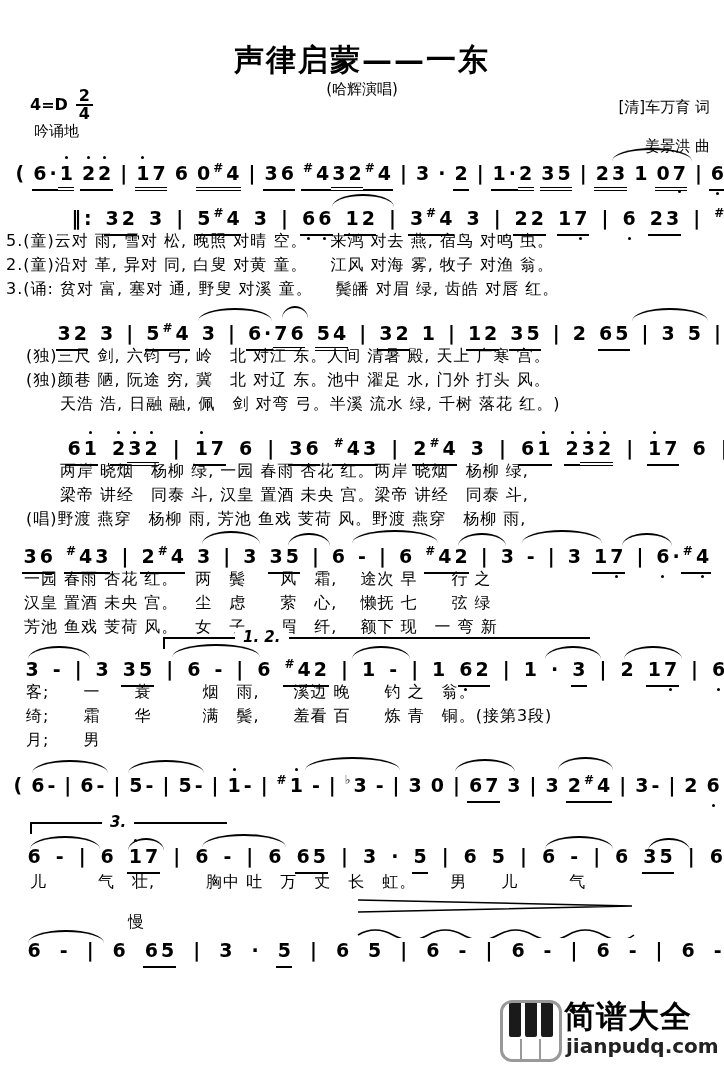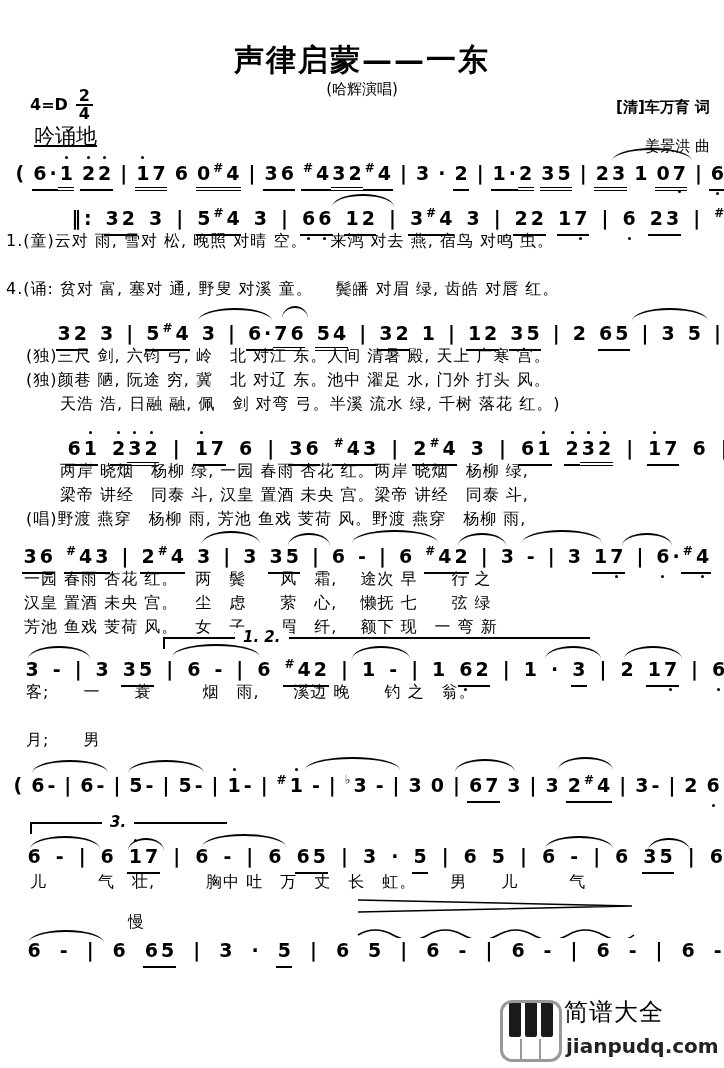--- a/index.html
+++ b/index.html
@@ -6,44 +6,44 @@
   .page{position:relative;width:724px;height:1068px;background:#ffffff;color:#000;
         font-family:"DejaVu Sans",sans-serif;overflow:hidden;padding-left:12px;}
   .abs{position:absolute;}
   .title{top:40px;left:0;width:724px;text-align:center;font-size:30px;font-weight:bold;
          font-family:"DejaVu Serif","Liberation Serif",serif;letter-spacing:2px;}
   .subtitle{top:80px;left:0;width:724px;text-align:center;font-size:15px;}
   .keysig{top:88px;left:30px;font-size:16px;font-weight:bold;}
   .meter{display:inline-block;text-align:center;vertical-align:middle;margin-left:8px;}
   .meter b{display:block;border-bottom:2px solid #000;padding:0 3px;line-height:16px;font-size:16px;}
   .meter i{display:block;font-style:normal;line-height:16px;font-size:16px;font-weight:bold;}
-  .tempo{top:122px;left:34px;font-size:21px;text-decoration:underline;}
+  .tempo{top:122px;left:34px;font-size:15px;}
   .credit{right:26px;font-size:15px;text-align:right;}
-  .credit1{top:98px;font-weight:bold;} .credit2{top:107px;margin-top:30px;}
+  .credit1{top:98px;} .credit2{top:107px;margin-top:30px;}
   
   .music{position:absolute;font-weight:bold;font-size:19px;white-space:nowrap;line-height:24px;}
   .music .n{position:relative;display:inline-block;padding:0 1.5px 4px;border-bottom:2px solid transparent;
             vertical-align:bottom;}
   .music .u1{border-bottom:2px solid #000;}
   .music .u2{border-bottom:4px double #000;padding-bottom:2px;}
   .music .gap{display:inline-block;width:var(--g,7px);}
   .music .da::before{content:'';position:absolute;top:-5px;left:50%;margin-left:-1.5px;
                      width:3px;height:3px;border-radius:50%;background:#000;}
   .music .db::after{content:'';position:absolute;bottom:-6px;left:50%;margin-left:-1.5px;
                     width:3px;height:3px;border-radius:50%;background:#000;}
   .music .acc i{font-style:normal;font-size:12px;position:relative;top:-5px;}
   .lyr{position:absolute;font-size:16px;white-space:nowrap;letter-spacing:1px;}
   .volta{position:absolute;border-top:2px solid #000;border-left:2px solid #000;height:10px;}
   .volta span{position:absolute;top:-11px;left:70px;background:#fff;padding:0 8px;
               font-size:15px;font-weight:bold;font-style:italic;}
   .slow{position:absolute;font-size:16px;}
   .arc{position:absolute;height:11px;border-top:2px solid #000;
        border-radius:50% 50% 0 0 / 100% 100% 0 0;}
   
-  .wm-name{position:absolute;left:564px;top:996px;font-size:24px;font-weight:normal;letter-spacing:1px;}
+  .wm-name{position:absolute;left:564px;top:996px;font-size:31px;font-weight:bold;letter-spacing:1px;}
   .wm-url{position:absolute;left:566px;top:1034px;font-size:20px;font-weight:bold;color:#222;}
   .piano{position:absolute;left:500px;top:1000px;width:56px;height:56px;border:3px solid #999;
          border-radius:12px;background:#fff;overflow:hidden;}
   .piano i{position:absolute;top:0;width:12px;height:34px;background:#1a1a1a;border-radius:0 0 2px 2px;}
   .piano u{position:absolute;bottom:0;width:2px;height:20px;background:#999;}
 </style>
 </head>
 <body>
 
 <div class="page">
@@ -55,22 +55,23 @@
   </div>
   <div class="abs tempo">吟诵地</div>
   <div class="abs credit credit1">[清]车万育  词</div>
   <div class="abs credit credit2">姜景洪  曲</div>
 
   <div class="music" style="left:14px;top:158px;--g:6px"><span class="n">(</span><span class="gap"></span><span class="n u1">6</span><span class="n u1">·</span><span class="n u2 da">1</span><span class="gap"></span><span class="n u1 da">2</span><span class="n u1 da">2</span><span class="gap"></span><span class="n">|</span><span class="gap"></span><span class="n u2 da">1</span><span class="n u2">7</span><span class="gap"></span><span class="n">6</span><span class="gap"></span><span class="n u2">0</span><span class="n u2 acc"><i>#</i></span><span class="n u2">4</span><span class="gap"></span><span class="n">|</span><span class="gap"></span><span class="n u1">3</span><span class="n u1">6</span><span class="gap"></span><span class="n u1 acc"><i>#</i></span><span class="n u1">4</span><span class="n u2">3</span><span class="n u2">2</span><span class="n u1 acc"><i>#</i></span><span class="n u1">4</span><span class="gap"></span><span class="n">|</span><span class="gap"></span><span class="n">3</span><span class="gap"></span><span class="n">·</span><span class="gap"></span><span class="n u1">2</span><span class="gap"></span><span class="n">|</span><span class="gap"></span><span class="n u1">1</span><span class="n u1">·</span><span class="n u2">2</span><span class="gap"></span><span class="n u2">3</span><span class="n u2">5</span><span class="gap"></span><span class="n">|</span><span class="gap"></span><span class="n u2">2</span><span class="n u2">3</span><span class="gap"></span><span class="n">1</span><span class="gap"></span><span class="n u2">0</span><span class="n u2 db">7</span><span class="gap"></span><span class="n">|</span><span class="gap"></span><span class="n u1 db">6</span><span class="gap"></span><span class="gap"></span><span class="gap"></span><span class="gap"></span><span class="gap"></span><span class="gap"></span><span class="gap"></span><span class="gap"></span></div>
   <div class="arc" style="left:612px;top:148px;width:80px"></div>
 
   <div class="music" style="left:70px;top:203px;--g:11px"><span class="n">‖</span><span class="n">:</span><span class="gap"></span><span class="n u1">3</span><span class="n u1">2</span><span class="gap"></span><span class="n">3</span><span class="gap"></span><span class="n">|</span><span class="gap"></span><span class="n u1">5</span><span class="n u1 acc"><i>#</i></span><span class="n u1">4</span><span class="gap"></span><span class="n">3</span><span class="gap"></span><span class="n">|</span><span class="gap"></span><span class="n u1 db">6</span><span class="n u1 db">6</span><span class="gap"></span><span class="n u1">1</span><span class="n u1">2</span><span class="gap"></span><span class="n">|</span><span class="gap"></span><span class="n u1">3</span><span class="n u1 acc"><i>#</i></span><span class="n u1">4</span><span class="gap"></span><span class="n">3</span><span class="gap"></span><span class="n">|</span><span class="gap"></span><span class="n u1">2</span><span class="n u1">2</span><span class="gap"></span><span class="n u1">1</span><span class="n u1 db">7</span><span class="gap"></span><span class="n">|</span><span class="gap"></span><span class="n db">6</span><span class="gap"></span><span class="n u1">2</span><span class="n u1">3</span><span class="gap"></span><span class="n">|</span><span class="gap"></span><span class="n acc"><i>#</i></span><span class="gap"></span><span class="gap"></span><span class="gap"></span><span class="gap"></span><span class="gap"></span></div>
   <div class="arc" style="left:332px;top:194px;width:62px"></div>
-  <div class="lyr" style="left:6px;top:231px">1.(童)云对 雨, 雪对 松, 晚照 对晴 空。　 来鸿 对去 燕, 宿鸟 对鸣 虫。</div>
-  <div class="lyr" style="left:6px;top:279px">4.(诵: 贫对 富, 塞对 通, 野叟 对溪 童。　 鬓皤 对眉 绿, 齿皓 对唇 红。</div>
+  <div class="lyr" style="left:6px;top:231px">5.(童)云对 雨, 雪对 松, 晚照 对晴 空。　 来鸿 对去 燕, 宿鸟 对鸣 虫。</div>
+  <div class="lyr" style="left:6px;top:255px">2.(童)沿对 革, 异对 同, 白叟 对黄 童。　 江风 对海 雾, 牧子 对渔 翁。</div>
+  <div class="lyr" style="left:6px;top:279px">3.(诵: 贫对 富, 塞对 通, 野叟 对溪 童。　 鬓皤 对眉 绿, 齿皓 对唇 红。</div>
 
   <div class="music" style="left:56px;top:318px;--g:10px"><span class="n u1">3</span><span class="n u1">2</span><span class="gap"></span><span class="n">3</span><span class="gap"></span><span class="n">|</span><span class="gap"></span><span class="n u1">5</span><span class="n u1 acc"><i>#</i></span><span class="n u1">4</span><span class="gap"></span><span class="n">3</span><span class="gap"></span><span class="n">|</span><span class="gap"></span><span class="n u1">6</span><span class="n u1">·</span><span class="n u2">7</span><span class="n u2">6</span><span class="gap"></span><span class="n u2">5</span><span class="n u2">4</span><span class="gap"></span><span class="n">|</span><span class="gap"></span><span class="n u1">3</span><span class="n u1">2</span><span class="gap"></span><span class="n">1</span><span class="gap"></span><span class="n">|</span><span class="gap"></span><span class="n u1">1</span><span class="n u1">2</span><span class="gap"></span><span class="n u1">3</span><span class="n u1">5</span><span class="gap"></span><span class="n">|</span><span class="gap"></span><span class="n">2</span><span class="gap"></span><span class="n u1">6</span><span class="n u1">5</span><span class="gap"></span><span class="n">|</span><span class="gap"></span><span class="n">3</span><span class="gap"></span><span class="n">5</span><span class="gap"></span><span class="n">|</span><span class="gap"></span><span class="gap"></span><span class="gap"></span><span class="gap"></span><span class="gap"></span><span class="gap"></span></div>
   <div class="arc" style="left:198px;top:308px;width:74px"></div>
   <div class="arc" style="left:282px;top:306px;width:26px"></div>
   <div class="arc" style="left:632px;top:308px;width:76px"></div>
   <div class="lyr" style="left:26px;top:346px">(独)三尺 剑, 六钧 弓, 岭　北 对江 东。人间 清暑 殿, 天上 广寒 宫。</div>
   <div class="lyr" style="left:26px;top:370px">(独)颜巷 陋, 阮途 穷, 冀　北 对辽 东。池中 濯足 水, 门外 打头 风。</div>
   <div class="lyr" style="left:26px;top:394px">　　天浩 浩, 日融 融, 佩　剑 对弯 弓。半溪 流水 绿, 千树 落花 红。)</div>
 
   <div class="music" style="left:66px;top:433px;--g:12px"><span class="n u1">6</span><span class="n u1 da">1</span><span class="gap"></span><span class="n u1 da">2</span><span class="n u2 da">3</span><span class="n u2 da">2</span><span class="gap"></span><span class="n">|</span><span class="gap"></span><span class="n u1 da">1</span><span class="n u1">7</span><span class="gap"></span><span class="n">6</span><span class="gap"></span><span class="n">|</span><span class="gap"></span><span class="n u1">3</span><span class="n u1">6</span><span class="gap"></span><span class="n u1 acc"><i>#</i></span><span class="n u1">4</span><span class="n u1">3</span><span class="gap"></span><span class="n">|</span><span class="gap"></span><span class="n u1">2</span><span class="n u1 acc"><i>#</i></span><span class="n u1">4</span><span class="gap"></span><span class="n">3</span><span class="gap"></span><span class="n">|</span><span class="gap"></span><span class="n u1">6</span><span class="n u1 da">1</span><span class="gap"></span><span class="n u1 da">2</span><span class="n u2 da">3</span><span class="n u2 da">2</span><span class="gap"></span><span class="n">|</span><span class="gap"></span><span class="n u1 da">1</span><span class="n u1">7</span><span class="gap"></span><span class="n">6</span><span class="gap"></span><span class="n">|</span></div>
@@ -92,20 +93,21 @@
   <div class="volta" style="left:163px;top:637px;width:425px">
     <span>1. 2.</span>
   </div>
   <div class="music" style="left:24px;top:654px;--g:11px"><span class="n">3</span><span class="gap"></span><span class="n">-</span><span class="gap"></span><span class="n">|</span><span class="gap"></span><span class="n">3</span><span class="gap"></span><span class="n u1">3</span><span class="n u1">5</span><span class="gap"></span><span class="n">|</span><span class="gap"></span><span class="n">6</span><span class="gap"></span><span class="n">-</span><span class="gap"></span><span class="n">|</span><span class="gap"></span><span class="n">6</span><span class="gap"></span><span class="n u1 acc"><i>#</i></span><span class="n u1">4</span><span class="n u1">2</span><span class="gap"></span><span class="n">|</span><span class="gap"></span><span class="n">1</span><span class="gap"></span><span class="n">-</span><span class="gap"></span><span class="n">|</span><span class="gap"></span><span class="n">1</span><span class="gap"></span><span class="n u1 db">6</span><span class="n u1">2</span><span class="gap"></span><span class="n">|</span><span class="gap"></span><span class="n">1</span><span class="gap"></span><span class="n">·</span><span class="gap"></span><span class="n u1">3</span><span class="gap"></span><span class="n">|</span><span class="gap"></span><span class="n">2</span><span class="gap"></span><span class="n u1">1</span><span class="n u1 db">7</span><span class="gap"></span><span class="n">|</span><span class="gap"></span><span class="n db">6</span><span class="gap"></span><span class="gap"></span><span class="gap"></span><span class="gap"></span><span class="gap"></span></div>
   <div class="arc" style="left:28px;top:646px;width:62px"></div>
   <div class="arc" style="left:172px;top:644px;width:88px"></div>
   <div class="arc" style="left:352px;top:646px;width:58px"></div>
   <div class="arc" style="left:545px;top:646px;width:56px"></div>
   <div class="arc" style="left:624px;top:646px;width:58px"></div>
   <div class="lyr" style="left:26px;top:682px">客;　　一　　蓑　　　烟　雨,　　溪边 晚　　钓 之　翁。</div>
+  <div class="lyr" style="left:26px;top:706px">绮;　　霜　　华　　　满　鬓,　　羞看 百　　炼 青　铜。(接第3段)</div>
   <div class="lyr" style="left:26px;top:730px">月;　　男</div>
 
   <div class="music" style="left:12px;top:770px;--g:6px"><span class="n">(</span><span class="gap"></span><span class="n">6</span><span class="n">-</span><span class="gap"></span><span class="n">|</span><span class="gap"></span><span class="n">6</span><span class="n">-</span><span class="gap"></span><span class="n">|</span><span class="gap"></span><span class="n">5</span><span class="n">-</span><span class="gap"></span><span class="n">|</span><span class="gap"></span><span class="n">5</span><span class="n">-</span><span class="gap"></span><span class="n">|</span><span class="gap"></span><span class="n da">1</span><span class="n">-</span><span class="gap"></span><span class="n">|</span><span class="gap"></span><span class="n acc"><i>#</i></span><span class="n da">1</span><span class="gap"></span><span class="n">-</span><span class="gap"></span><span class="n">|</span><span class="gap"></span><span class="n acc"><i>♭</i></span><span class="n">3</span><span class="gap"></span><span class="n">-</span><span class="gap"></span><span class="n">|</span><span class="gap"></span><span class="n">3</span><span class="gap"></span><span class="n">0</span><span class="gap"></span><span class="n">|</span><span class="gap"></span><span class="n u1">6</span><span class="n u1">7</span><span class="gap"></span><span class="n">3</span><span class="gap"></span><span class="n">|</span><span class="gap"></span><span class="n">3</span><span class="gap"></span><span class="n u1">2</span><span class="n u1 acc"><i>#</i></span><span class="n u1">4</span><span class="gap"></span><span class="n">|</span><span class="gap"></span><span class="n">3</span><span class="n">-</span><span class="gap"></span><span class="n">|</span><span class="gap"></span><span class="n">2</span><span class="gap"></span><span class="n db">6</span><span class="gap"></span><span class="gap"></span><span class="gap"></span><span class="gap"></span><span class="gap"></span><span class="gap"></span><span class="gap"></span></div>
   <div class="arc" style="left:32px;top:760px;width:76px"></div>
   <div class="arc" style="left:128px;top:760px;width:76px"></div>
   <div class="arc" style="left:305px;top:757px;width:95px"></div>
   <div class="arc" style="left:455px;top:759px;width:60px"></div>
   <div class="arc" style="left:558px;top:757px;width:55px"></div>
 
   <div class="volta" style="left:30px;top:822px;width:195px">

